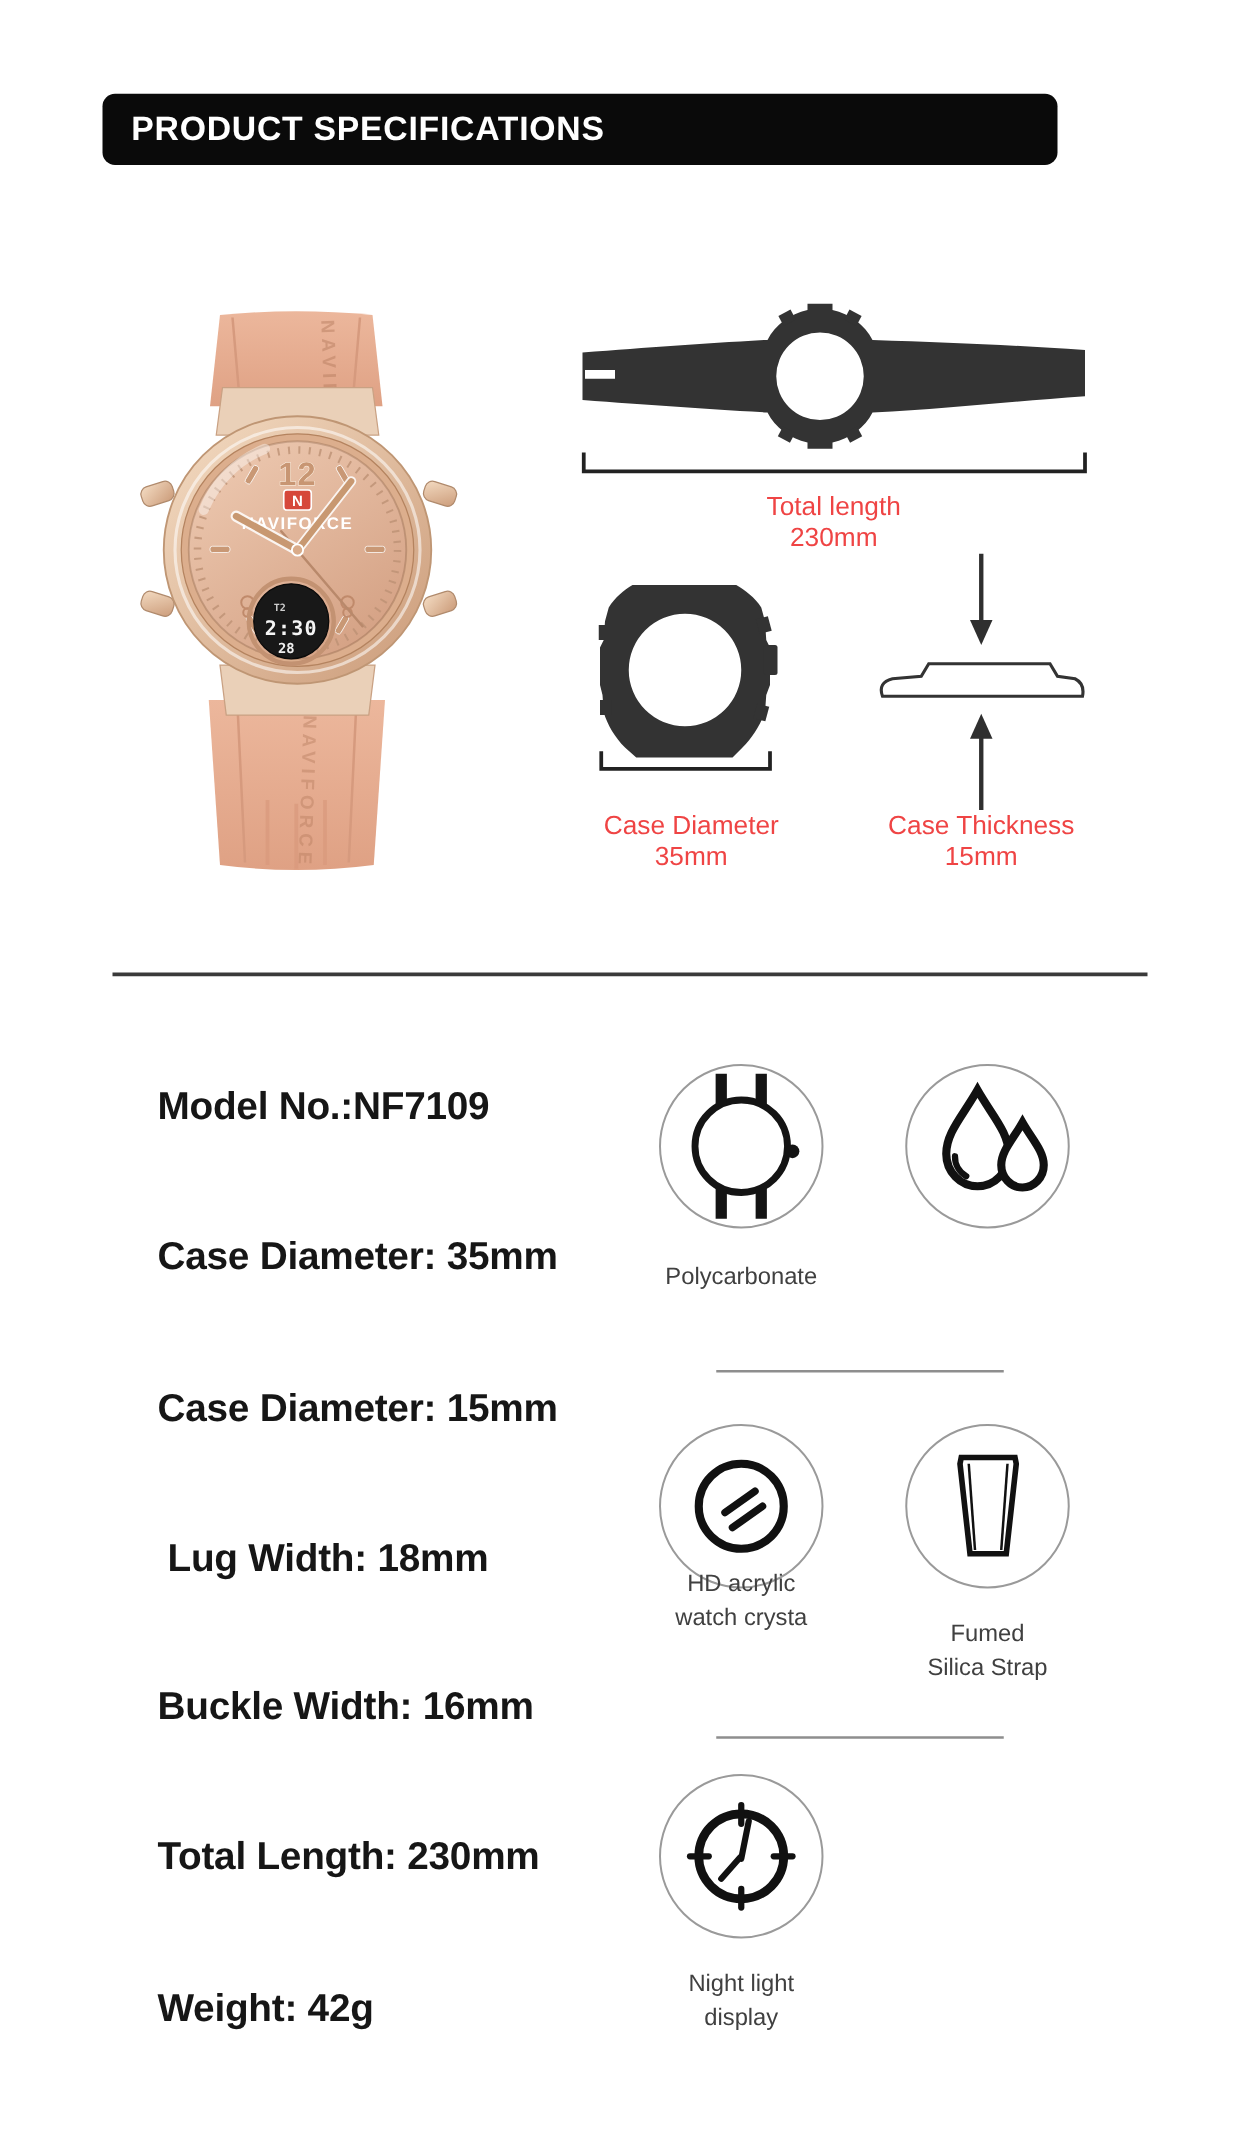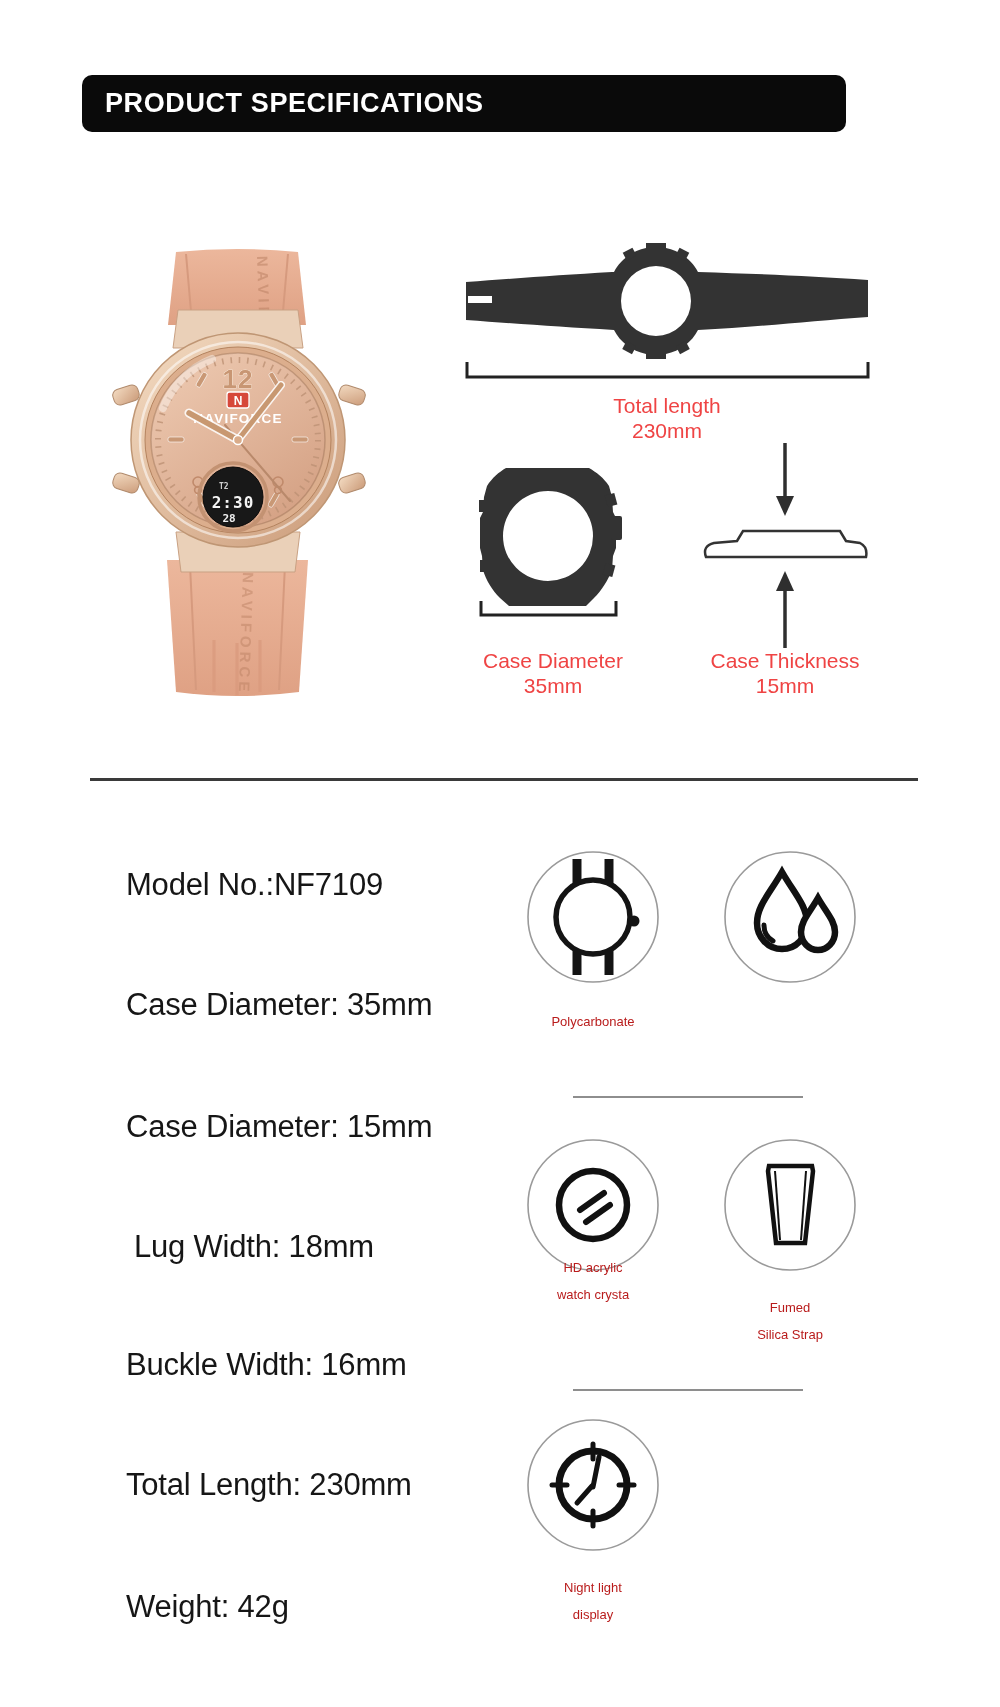--- a/index.html
+++ b/index.html
@@ -4,22 +4,22 @@
 <style>
   html,body{margin:0;padding:0;background:#fff;}
   .page{position:relative;width:1000px;height:1707px;background:#ffffff;overflow:hidden;
         font-family:"Liberation Sans",sans-serif;}
   .abs{position:absolute;}
   .header{left:82px;top:75px;width:764px;height:57px;background:#0a0a0a;border-radius:10px;
           color:#ffffff;font-size:27px;font-weight:700;letter-spacing:.6px;line-height:57px;
           padding-left:23px;box-sizing:border-box;}
   .gfx{left:0;top:0;width:1000px;height:1707px;}
   .dlabel{width:240px;text-align:center;color:#ef4444;font-size:21px;line-height:25px;font-weight:400;}
-  .spec{width:460px;color:#161616;font-size:31px;font-weight:400;letter-spacing:-.2px;line-height:40px;}
-  .caption{width:220px;text-align:center;color:#b91c1c;font-size:13px;line-height:27px;}
+  .spec{width:460px;color:#161616;font-size:31px;font-weight:700;letter-spacing:-.2px;line-height:40px;}
+  .caption{width:220px;text-align:center;color:#404040;font-size:19px;line-height:27px;}
   .divider{left:90px;top:778px;width:828px;height:3px;background:#3a3a3a;}
   .sep{width:230px;height:2px;background:#8e8e8e;}
   svg text{font-family:"Liberation Sans",sans-serif;}
   .lcd{font-family:"DejaVu Sans Mono",monospace;font-weight:700;}
 </style>
 </head>
 <body>
 
 <div class="page">
 

